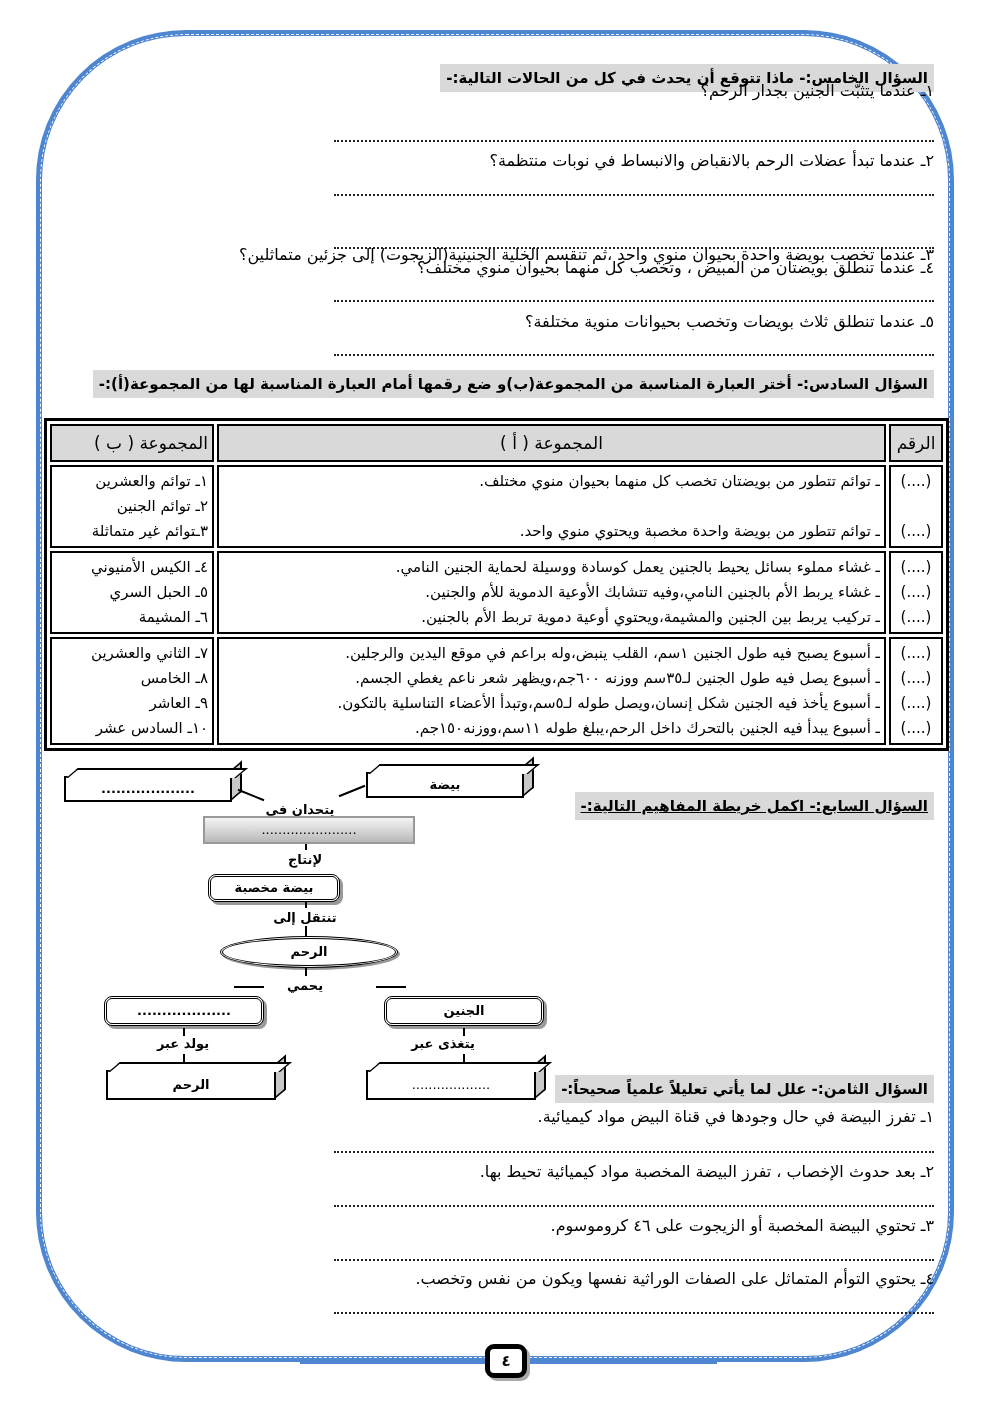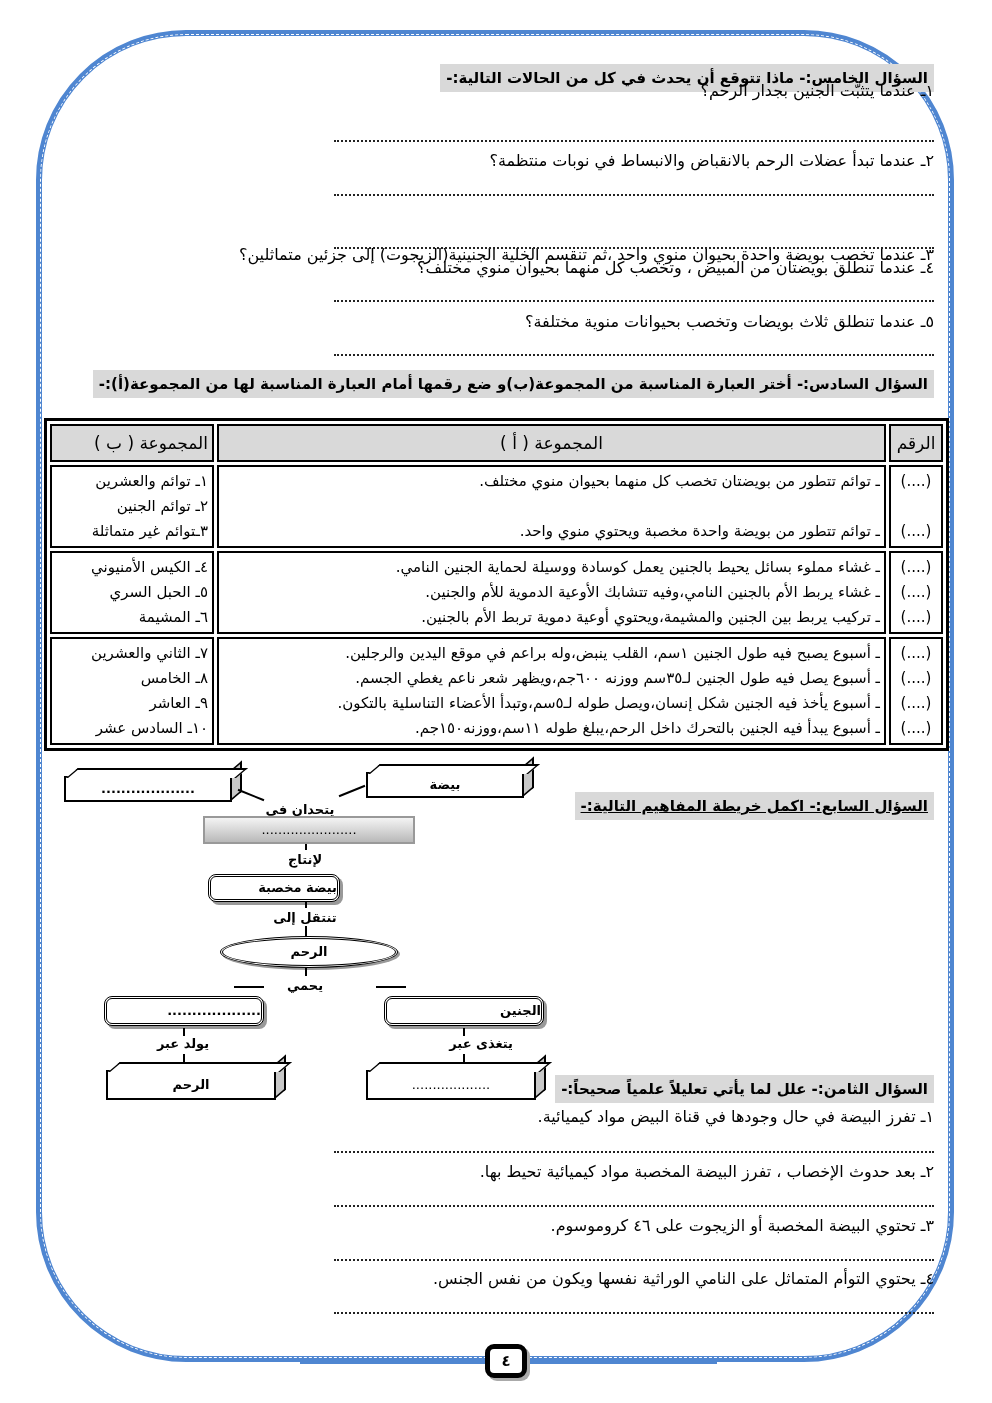--- a/index.html
+++ b/index.html
@@ -12,21 +12,21 @@
   .dots { position:absolute; right:58px; border-bottom:2px dotted #222; height:0; }
   table.match { position:absolute; left:44px; top:418px; width:905px; border-collapse:separate; border-spacing:3px; border:3px solid #000; direction:rtl; font-size:15px; background:#fff; }
   table.match td, table.match th { border:2px solid #000; padding:2px 4px; vertical-align:top; }
   table.match th { background:#d9d9d9; font-weight:normal; font-size:17px; height:30px; vertical-align:middle; }
   .num-col { width:42px; text-align:center; }
   .b-col { width:152px; text-align:right; }
   .cell-line { line-height:25px; white-space:nowrap; }
   .map-box3d { position:absolute; background:#fff; border:2px solid #000; box-sizing:border-box; text-align:center; font-size:13px; font-weight:bold; direction:rtl; }
   .map-box3d::after { content:""; position:absolute; top:-10px; left:6px; right:-12px; height:8px; border:2px solid #000; border-bottom:none; transform:skewX(-50deg); background:#fff; }
   .map-box3d::before { content:""; position:absolute; top:-9px; right:-12px; width:10px; bottom:0; background:#c8c8c8; border:2px solid #000; border-left:none; transform:skewY(-40deg); transform-origin:left bottom; box-sizing:border-box; }
-  .map-round { position:absolute; background:#fff; border:3px double #000; border-radius:8px; box-sizing:border-box; font-size:13px; font-weight:bold; box-shadow:3px 3px 0 #999; direction:rtl; }
+  .map-round { position:absolute; background:#fff; border:3px double #000; border-radius:8px; box-sizing:border-box; text-align:center; font-size:13px; font-weight:bold; box-shadow:3px 3px 0 #999; direction:rtl; }
   .map-grad { position:absolute; background:linear-gradient(#f4f4f4,#b9b9b9); border:2px solid #999; box-sizing:border-box; text-align:center; font-size:13px; }
   .map-ellipse { position:absolute; border:3px double #000; border-radius:50%; box-sizing:border-box; text-align:center; font-size:13px; font-weight:bold; box-shadow:2px 2px 0 #999; background:#fff; }
   .map-label { position:absolute; font-size:13px; font-weight:bold; direction:rtl; white-space:nowrap; text-align:center; }
   .vline { position:absolute; width:2px; background:#000; }
   .hline { position:absolute; height:2px; background:#000; }
   .page-num { position:absolute; left:485px; top:1344px; width:42px; height:34px; border:5px solid #000; border-radius:9px; box-sizing:border-box; background:#fff; text-align:center; font-size:15px; font-weight:bold; line-height:24px; box-shadow:3px 3px 0 #aaa; }
   .page-line { position:absolute; top:1358px; height:6px; background:#4f86d1; }
 </style>
 </head>
 <body>
@@ -133,32 +133,32 @@
   <div class="map-ellipse" style="left:220px; top:936px; width:178px; height:32px; line-height:26px;">الرحم</div>
   <div class="vline" style="left:305px; top:968px; height:8px;"></div>
   <div class="map-label" style="left:255px; top:978px; width:100px;">يحمي</div>
   <div class="hline" style="left:234px; top:986px; width:30px;"></div>
   <div class="hline" style="left:376px; top:986px; width:30px;"></div>
   <div class="map-round" style="left:104px; top:996px; width:160px; height:30px; line-height:24px;">...................</div>
   <div class="map-round" style="left:384px; top:996px; width:160px; height:30px; line-height:24px;">الجنين</div>
   <div class="vline" style="left:183px; top:1028px; height:8px;"></div>
   <div class="vline" style="left:463px; top:1028px; height:8px;"></div>
   <div class="map-label" style="left:133px; top:1036px; width:100px;">يولد عبر</div>
-  <div class="map-label" style="left:413px; top:1036px; width:100px;text-align:right;">يتغذى عبر</div>
+  <div class="map-label" style="left:393px; top:1036px; width:100px;">يتغذى عبر</div>
   <div class="vline" style="left:183px; top:1054px; height:10px;"></div>
   <div class="vline" style="left:463px; top:1054px; height:10px;"></div>
   <div class="map-box3d" style="left:106px; top:1070px; width:170px; height:30px; line-height:26px;">الرحم</div>
   <div class="map-box3d" style="left:366px; top:1070px; width:170px; height:30px; line-height:26px; font-weight:normal;">...................</div>
 </div>
 
 <div class="q-title" style="right:58px; top:1075px;"><span>السؤال الثامن</span><span class="sub">:- علل لما يأتي تعليلاً علمياً صحيحاً:-</span></div>
 <div class="line" style="top:1106px;">١ـ تفرز البيضة في حال وجودها في قناة البيض مواد كيميائية.</div>
 <div class="dots" style="top:1151px; width:600px;"></div>
 <div class="line" style="top:1161px;">٢ـ بعد حدوث الإخصاب ، تفرز البيضة المخصبة مواد كيميائية تحيط بها.</div>
 <div class="dots" style="top:1205px; width:600px;"></div>
 <div class="line" style="top:1215px;">٣ـ تحتوي البيضة المخصبة أو الزيجوت على ٤٦ كروموسوم.</div>
 <div class="dots" style="top:1259px; width:600px;"></div>
-<div class="line" style="top:1268px;">٤ـ يحتوي التوأم المتماثل على النامي الوراثية نفسها ويكون من نفس الجنس.</div>
+<div class="line" style="top:1268px;">٤ـ يحتوي التوأم المتماثل على الصفات الوراثية نفسها ويكون من نفس وتخصب.</div>
 <div class="dots" style="top:1312px; width:600px;"></div>
 
 <div class="page-line" style="left:300px; width:185px;"></div>
 <div class="page-line" style="left:527px; width:190px;"></div>
 <div class="page-num">٤</div>
 
 </body></html>

